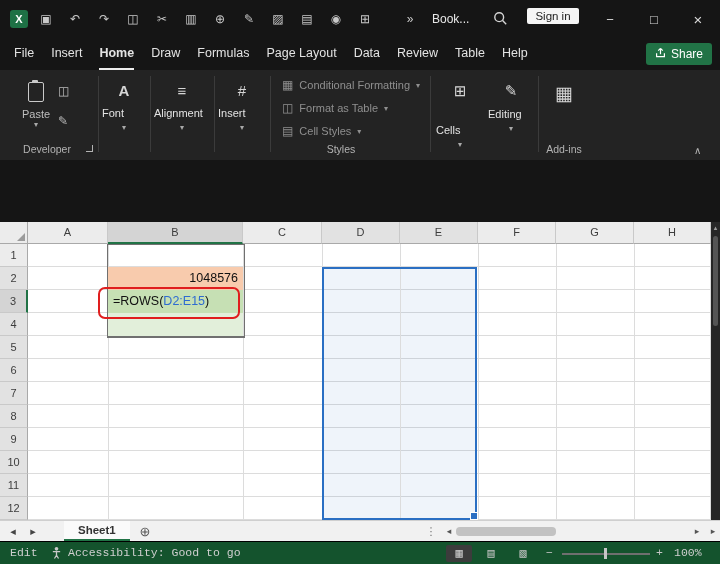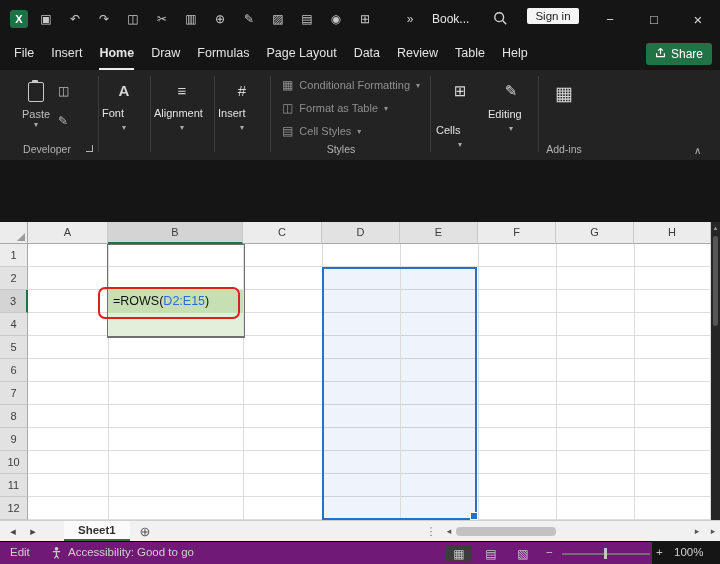--- a/index.html
+++ b/index.html
@@ -44,21 +44,21 @@
   .cells{left:28px;top:22px;width:683px;height:276px;overflow:hidden;background-color:#fff;background-image:repeating-linear-gradient(to bottom,#ffffff 0px,#ffffff 22px,#dcdcdc 22px,#dcdcdc 23px);}
   .vline{top:0;bottom:0;width:1px;background:#dcdcdc;}
   .cell{height:23px;font-size:12.5px;line-height:23px;box-sizing:border-box;}
   .vscroll{left:711px;top:0;width:9px;height:298px;background:#262626;}
   
   .tabbar{left:0;top:520px;width:720px;height:21px;background:#f1f1f1;border-top:1px solid #cfcfcf;box-sizing:border-box;}
   .sheettab{left:64px;top:0px;height:20px;padding:0 14px;background:#fafafa;border-bottom:2px solid #217346;box-sizing:border-box;color:#333;font-size:11.5px;font-weight:bold;line-height:18px;}
   .tnav{top:0;height:20px;width:18px;display:flex;align-items:center;justify-content:center;color:#444;font-size:11px;}
   .hthumb{left:456px;top:6px;width:100px;height:9px;background:#c2c2c2;border-radius:4px;}
   
-  .statusbar{left:0;top:541px;width:652px;height:23px;background:#701a75;border-top:1px solid #000;box-sizing:border-box;color:#cfcfcf;font-size:11.5px;}
+  .statusbar{left:0;top:541px;width:720px;height:23px;background:#14532d;border-top:1px solid #000;box-sizing:border-box;color:#cfcfcf;font-size:11.5px;font-family:Liberation Mono, monospace;}
   .sicon{top:3px;width:26px;height:17px;display:flex;align-items:center;justify-content:center;color:#c6c6c6;font-size:12px;border-radius:2px;}
 </style>
 </head>
 <body>
 
 <div class="app">
 
   <div class="abs titlebar">
     <div class="abs appicon">X</div>
     <span class="abs qat" style="left:34px">▣</span>
@@ -227,20 +227,21 @@
 
       <div class="abs vline" style="left:80px"></div>
       <div class="abs vline" style="left:215px"></div>
       <div class="abs vline" style="left:294px"></div>
       <div class="abs vline" style="left:372px"></div>
       <div class="abs vline" style="left:450px"></div>
       <div class="abs vline" style="left:528px"></div>
       <div class="abs vline" style="left:606px"></div>
       <div class="abs vline" style="left:682px"></div>
 
+      <div class="abs cell" style="left:80px;top:23px;width:135px;background:#f8cbad;color:#111;text-align:right;padding-right:5px">1048576</div>
       <div class="abs cell" style="left:80px;top:46px;width:135px;background:#c6e0b4;color:#111;padding-left:5px"><span>=ROWS(</span><span style="color:#2e6bd0">D2:E15</span><span>)</span></div>
       <div class="abs cell" style="left:80px;top:69px;width:135px;background:#e2efda"></div>
 
       <div class="abs" style="left:79px;top:0;width:136px;height:91px;border:1px solid #707070;border-bottom-width:2px;pointer-events:none"></div>
 
       <div class="abs" style="left:294px;top:23px;width:155px;height:253px;border:2px solid #2a6fc3;box-sizing:border-box;pointer-events:none"></div>
       <div class="abs" style="left:442px;top:268px;width:6px;height:6px;background:#2a6fc3;border:1px solid #fff"></div>
 
       <div class="abs" style="left:70px;top:43px;width:138px;height:28px;border:2.5px solid #e01e1e;border-radius:7px;pointer-events:none"></div>
     </div>

